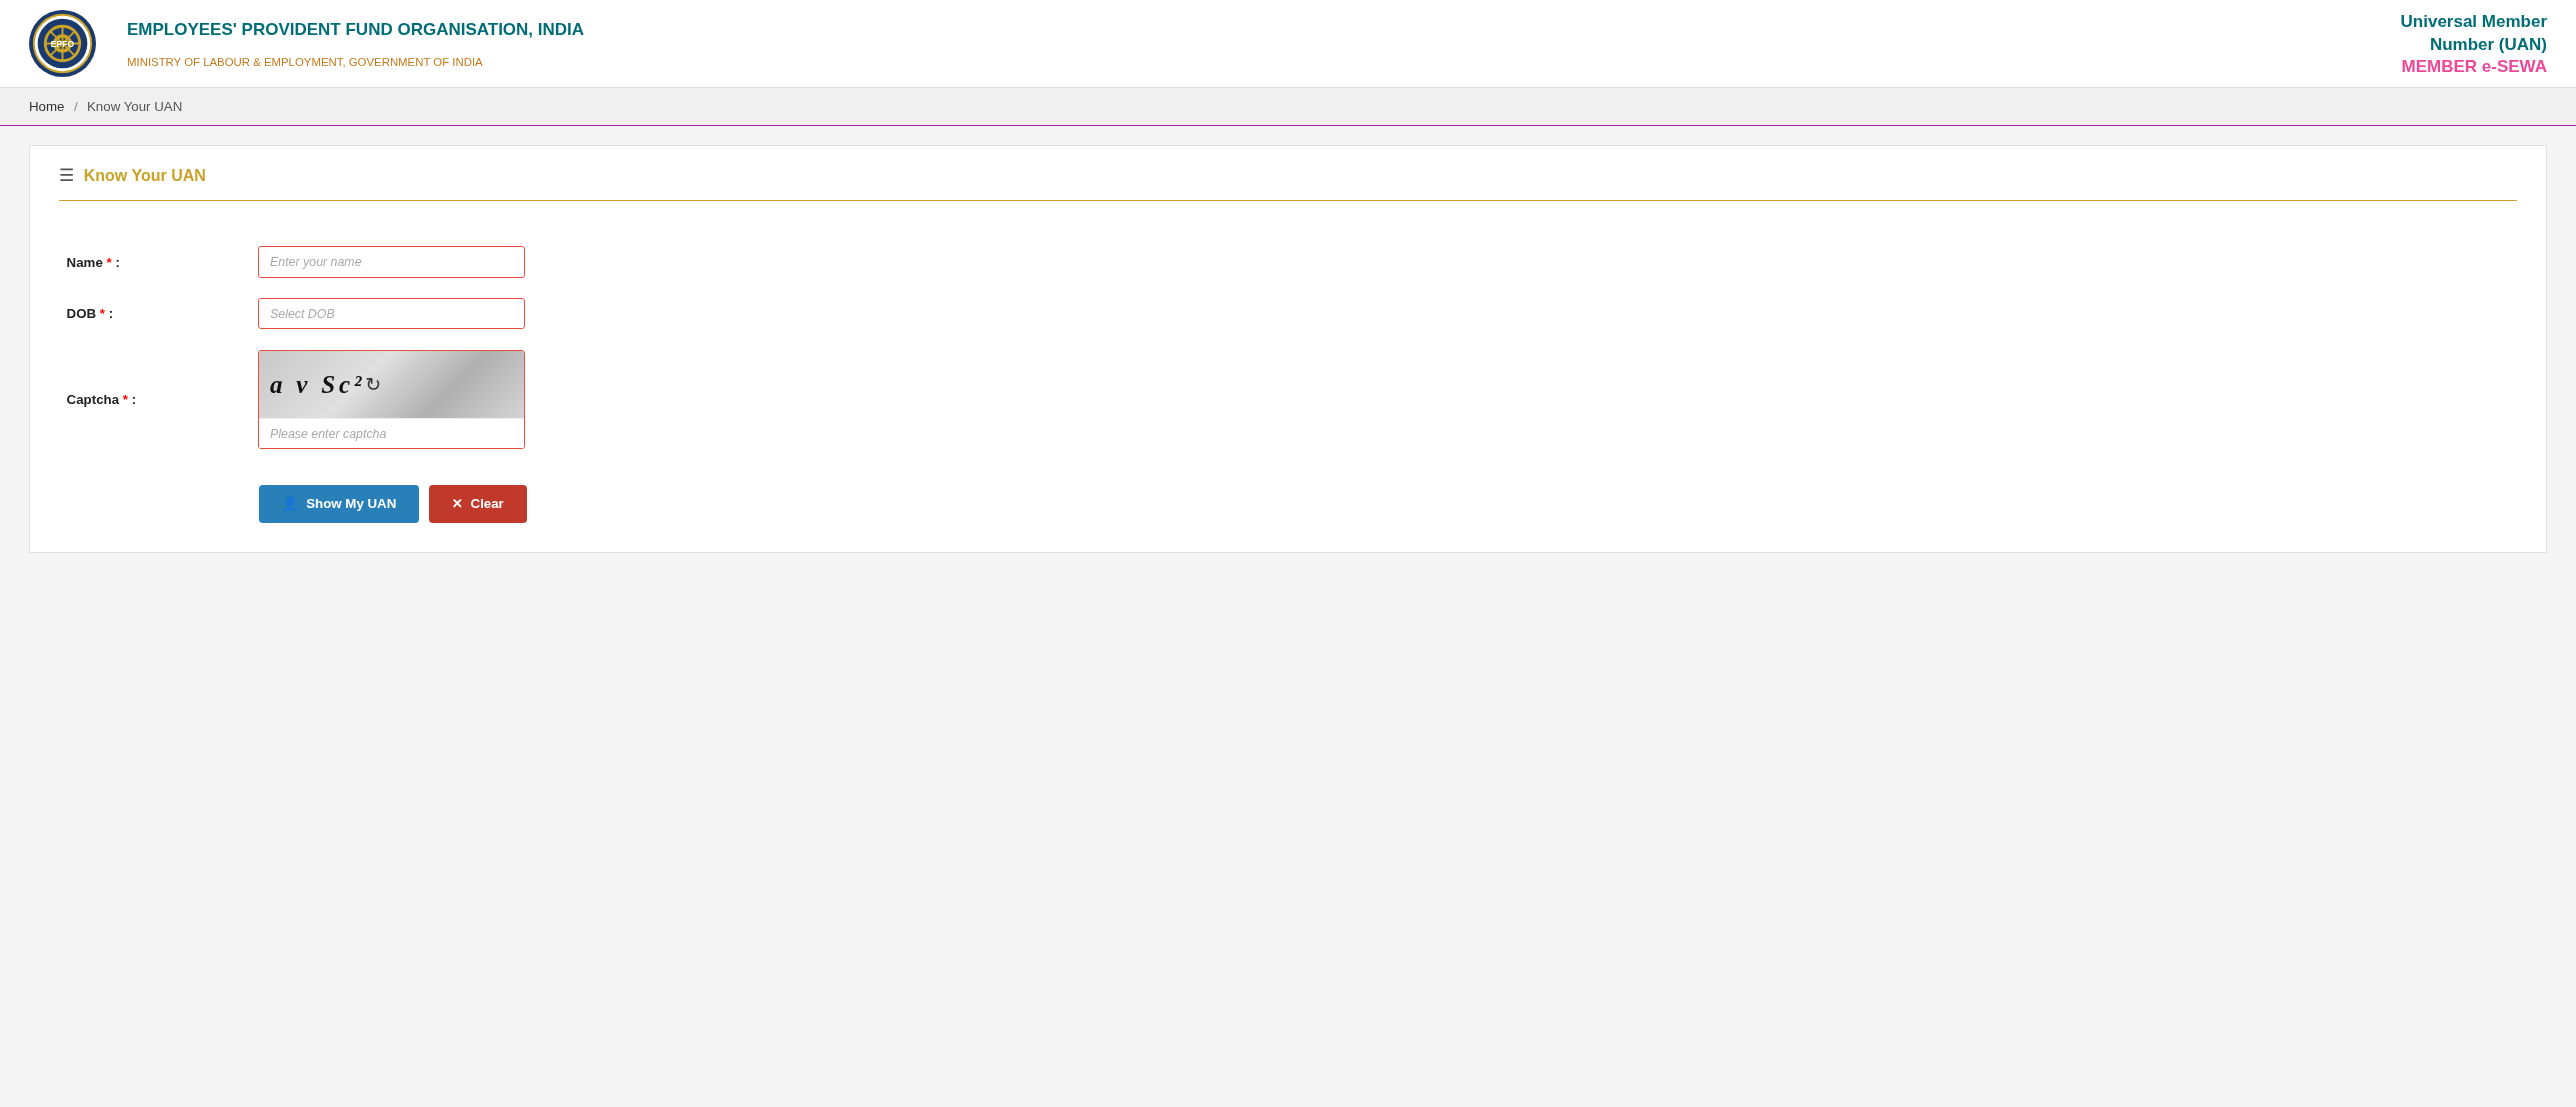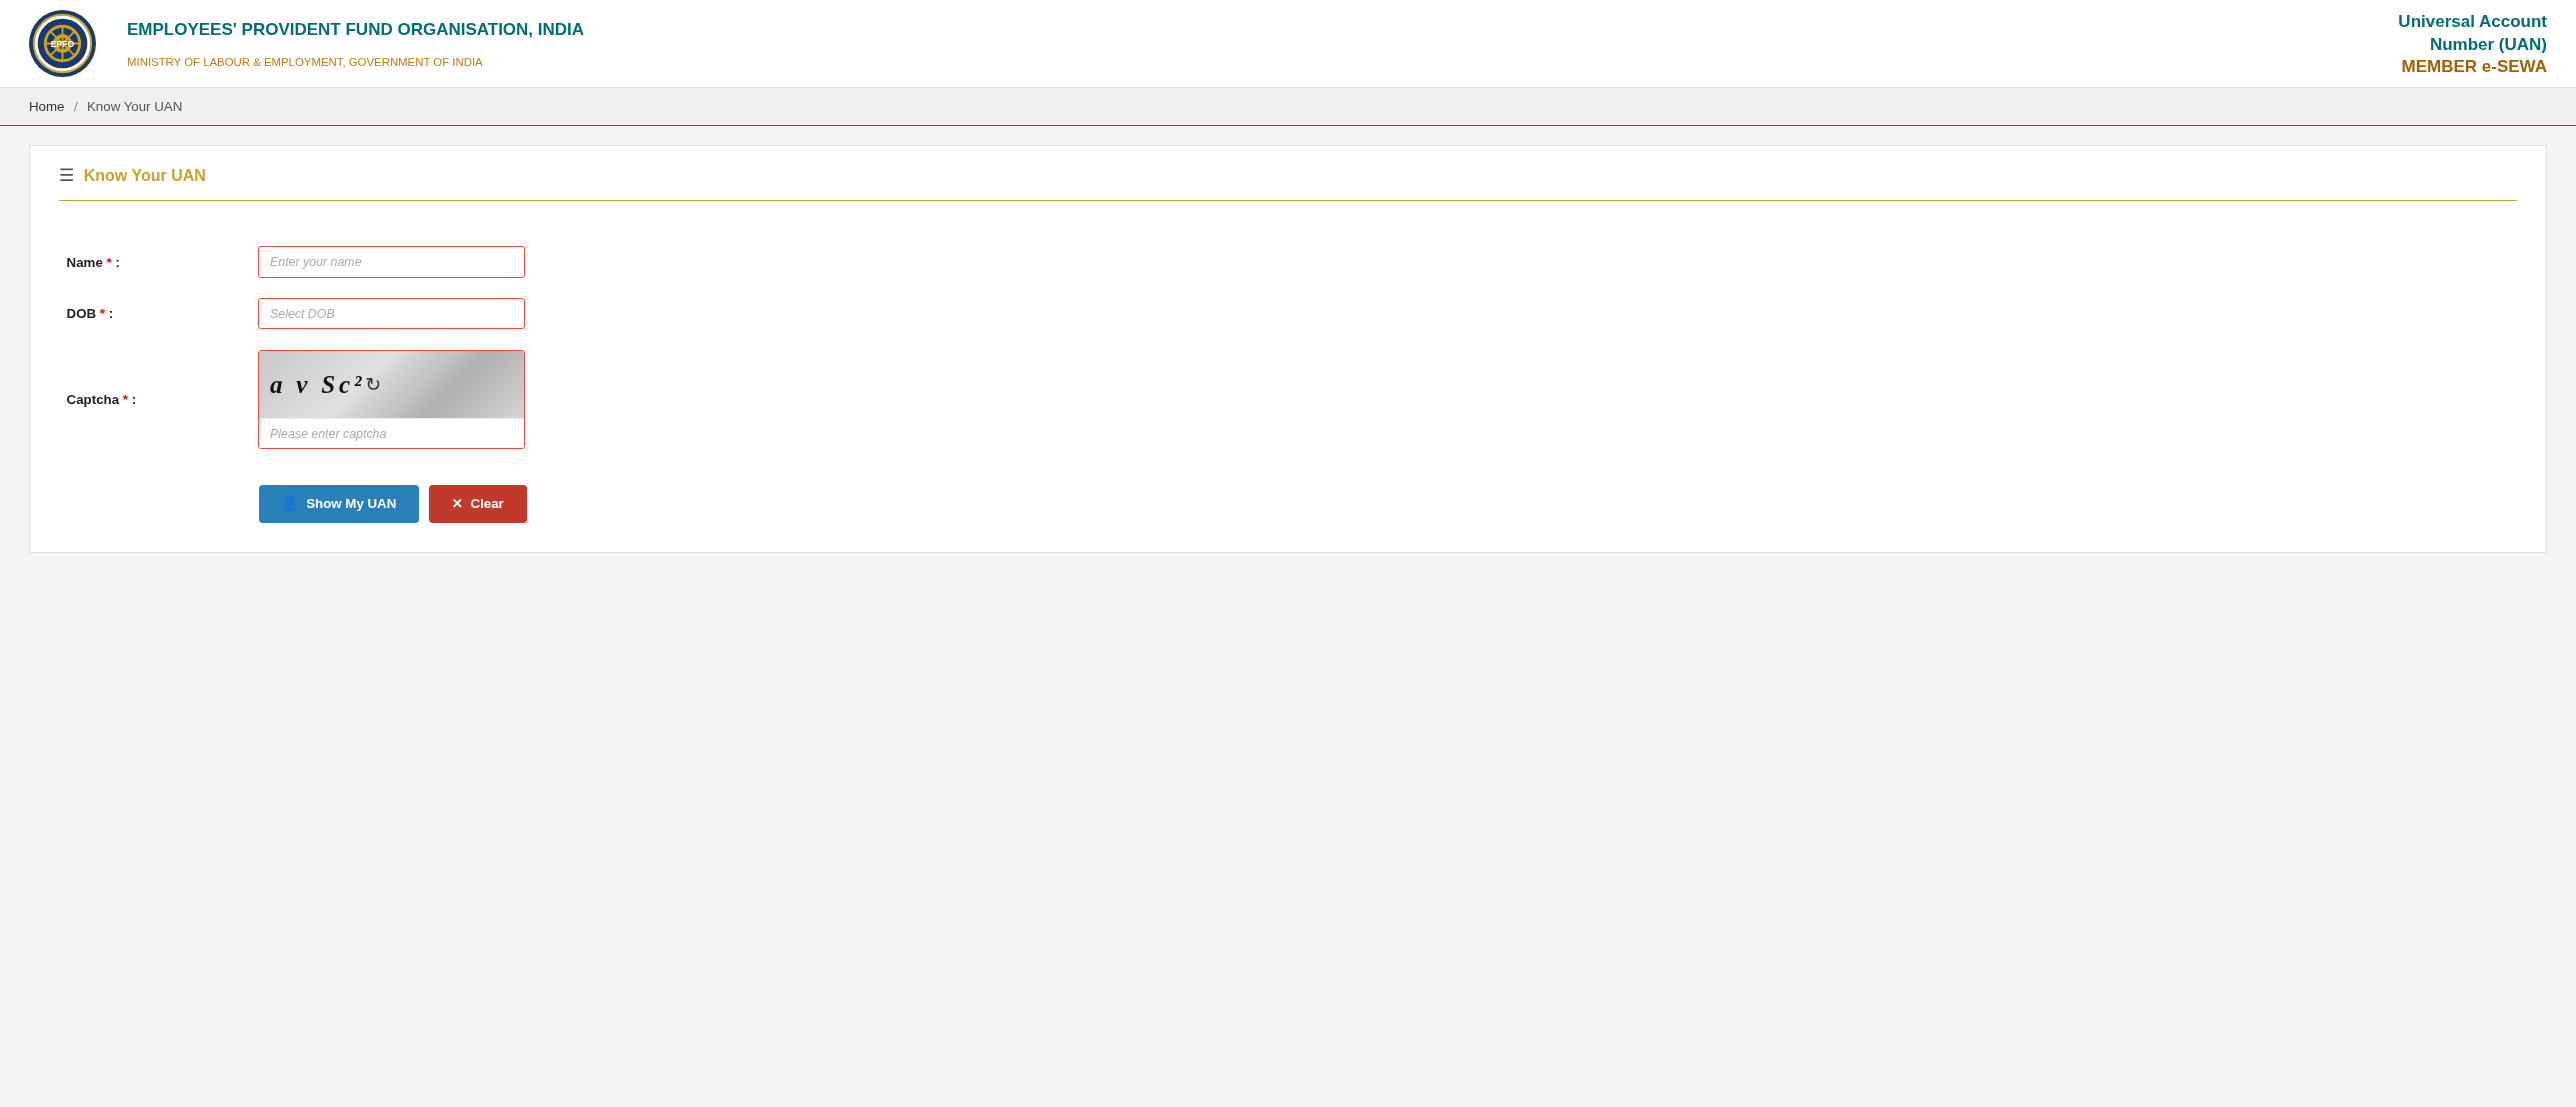--- a/index.html
+++ b/index.html
@@ -33,21 +33,21 @@
     .header-right {
       text-align: right;
     }
     .header-right .uan-title {
       color: #006d77;
       font-weight: bold;
       font-size: 17px;
       line-height: 1.4;
     }
     .header-right .esewa {
-      color: #a16207;
+      color: #ec4899;
       font-weight: bold;
       font-size: 17px;
     }
 
     
     .breadcrumb {
       background: #f0f0f0;
       padding: 11.4px 29px;
       font-size: 13.3px;
       color: #555;
@@ -262,21 +262,21 @@
         <line x1="47" y1="21" x2="21" y2="47" stroke="#c9a227" stroke-width="2"></line>
         <text x="34" y="38" text-anchor="middle" font-size="9" fill="#fff" font-weight="bold">EPFO</text>
       </svg>
     </div>
     <div>
       <div class="org-title">EMPLOYEES' PROVIDENT FUND ORGANISATION, INDIA</div>
       <div class="org-subtitle">MINISTRY OF LABOUR &amp; EMPLOYMENT, GOVERNMENT OF INDIA</div>
     </div>
   </div>
   <div class="header-right">
-    <div class="uan-title">Universal Account</div>
+    <div class="uan-title">Universal Member</div>
     <div class="uan-title">Number (UAN)</div>
     <div class="esewa">MEMBER e-SEWA</div>
   </div>
 </div>
 
 <div class="breadcrumb">
   <a href="#">Home</a>
   <span class="sep">/</span>
   <span class="current">Know Your UAN</span>
 </div>

